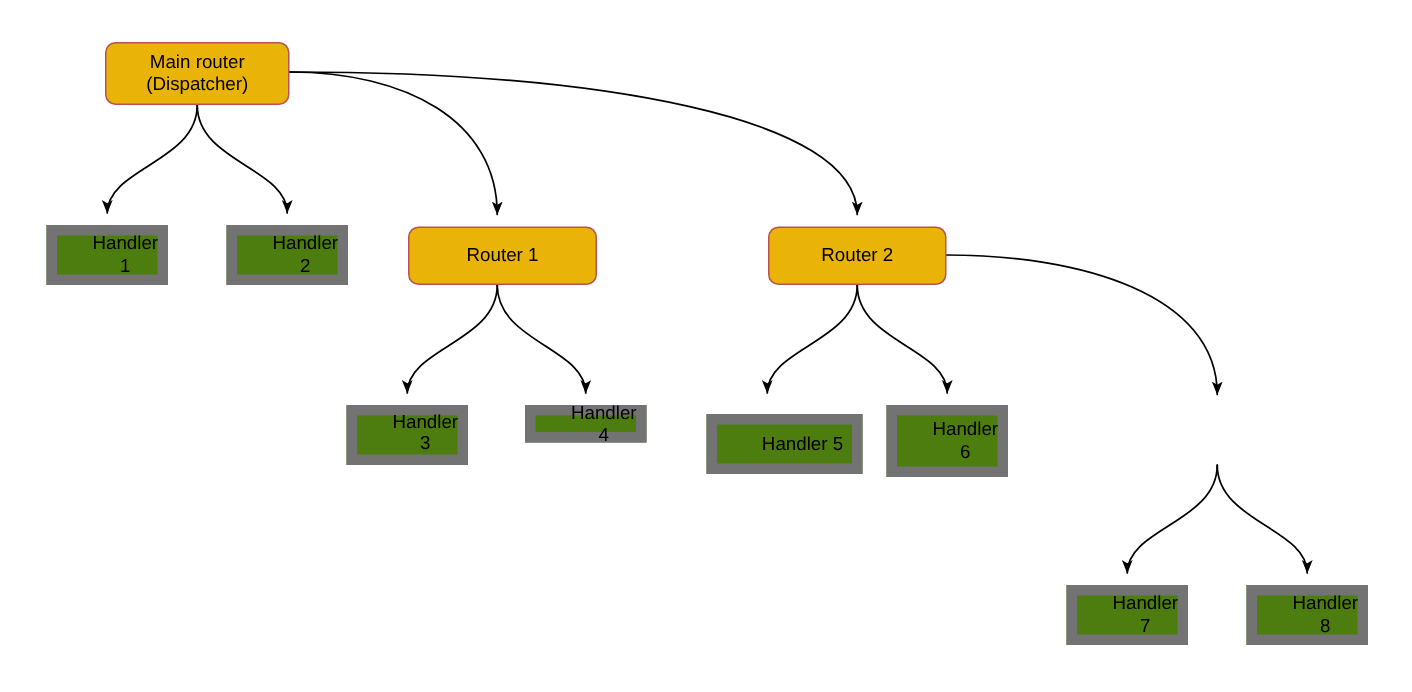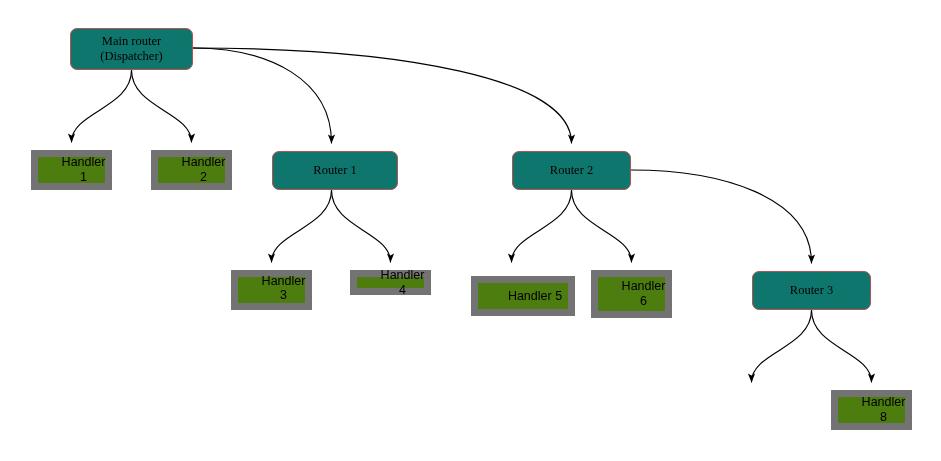--- a/index.html
+++ b/index.html
@@ -32,24 +32,23 @@
     align-items: center;
     justify-content: center;
     text-align: center;
     line-height: 1.18;
     color: #000000;
     font-size: 12.5px;
     font-family: "Liberation Sans", sans-serif;
     white-space: pre-line;
   }
   .node-router {
-    background: #0f766e;
+    background: #eab308;
     border: 1px solid #b85450;
     border-radius: 7px;
-    font-family: Liberation Serif, serif;
   }
   .node-handler {
     background: #4d7c0f;
     border: 7px solid #737373;
     border-radius: 0px;
     padding-left: 24px;
   }
   .node-label {
     display: block;
     white-space: pre-line;
@@ -111,22 +110,22 @@
   </div>
 
   <div class="node node-handler" style="left:471px; top:276px; width:104px; height:40px;">
     <span class="node-label">Handler 5</span>
   </div>
 
   <div class="node node-handler" style="left:591px; top:270px; width:81px; height:48px;">
     <span class="node-label">Handler 6</span>
   </div>
 
-  <div class="node node-router" style="left:752px; top:271px; width:119px; height:39px;">
-    <span class="node-label">Router 3</span>
+
+  <div class="node node-handler" style="left:711px; top:390px; width:81px; height:40px;">
+    <span class="node-label">Handler 7</span>
   </div>
-
 
   <div class="node node-handler" style="left:831px; top:390px; width:81px; height:40px;">
     <span class="node-label">Handler 8</span>
   </div>
 
 </div>
 
 </body></html>

